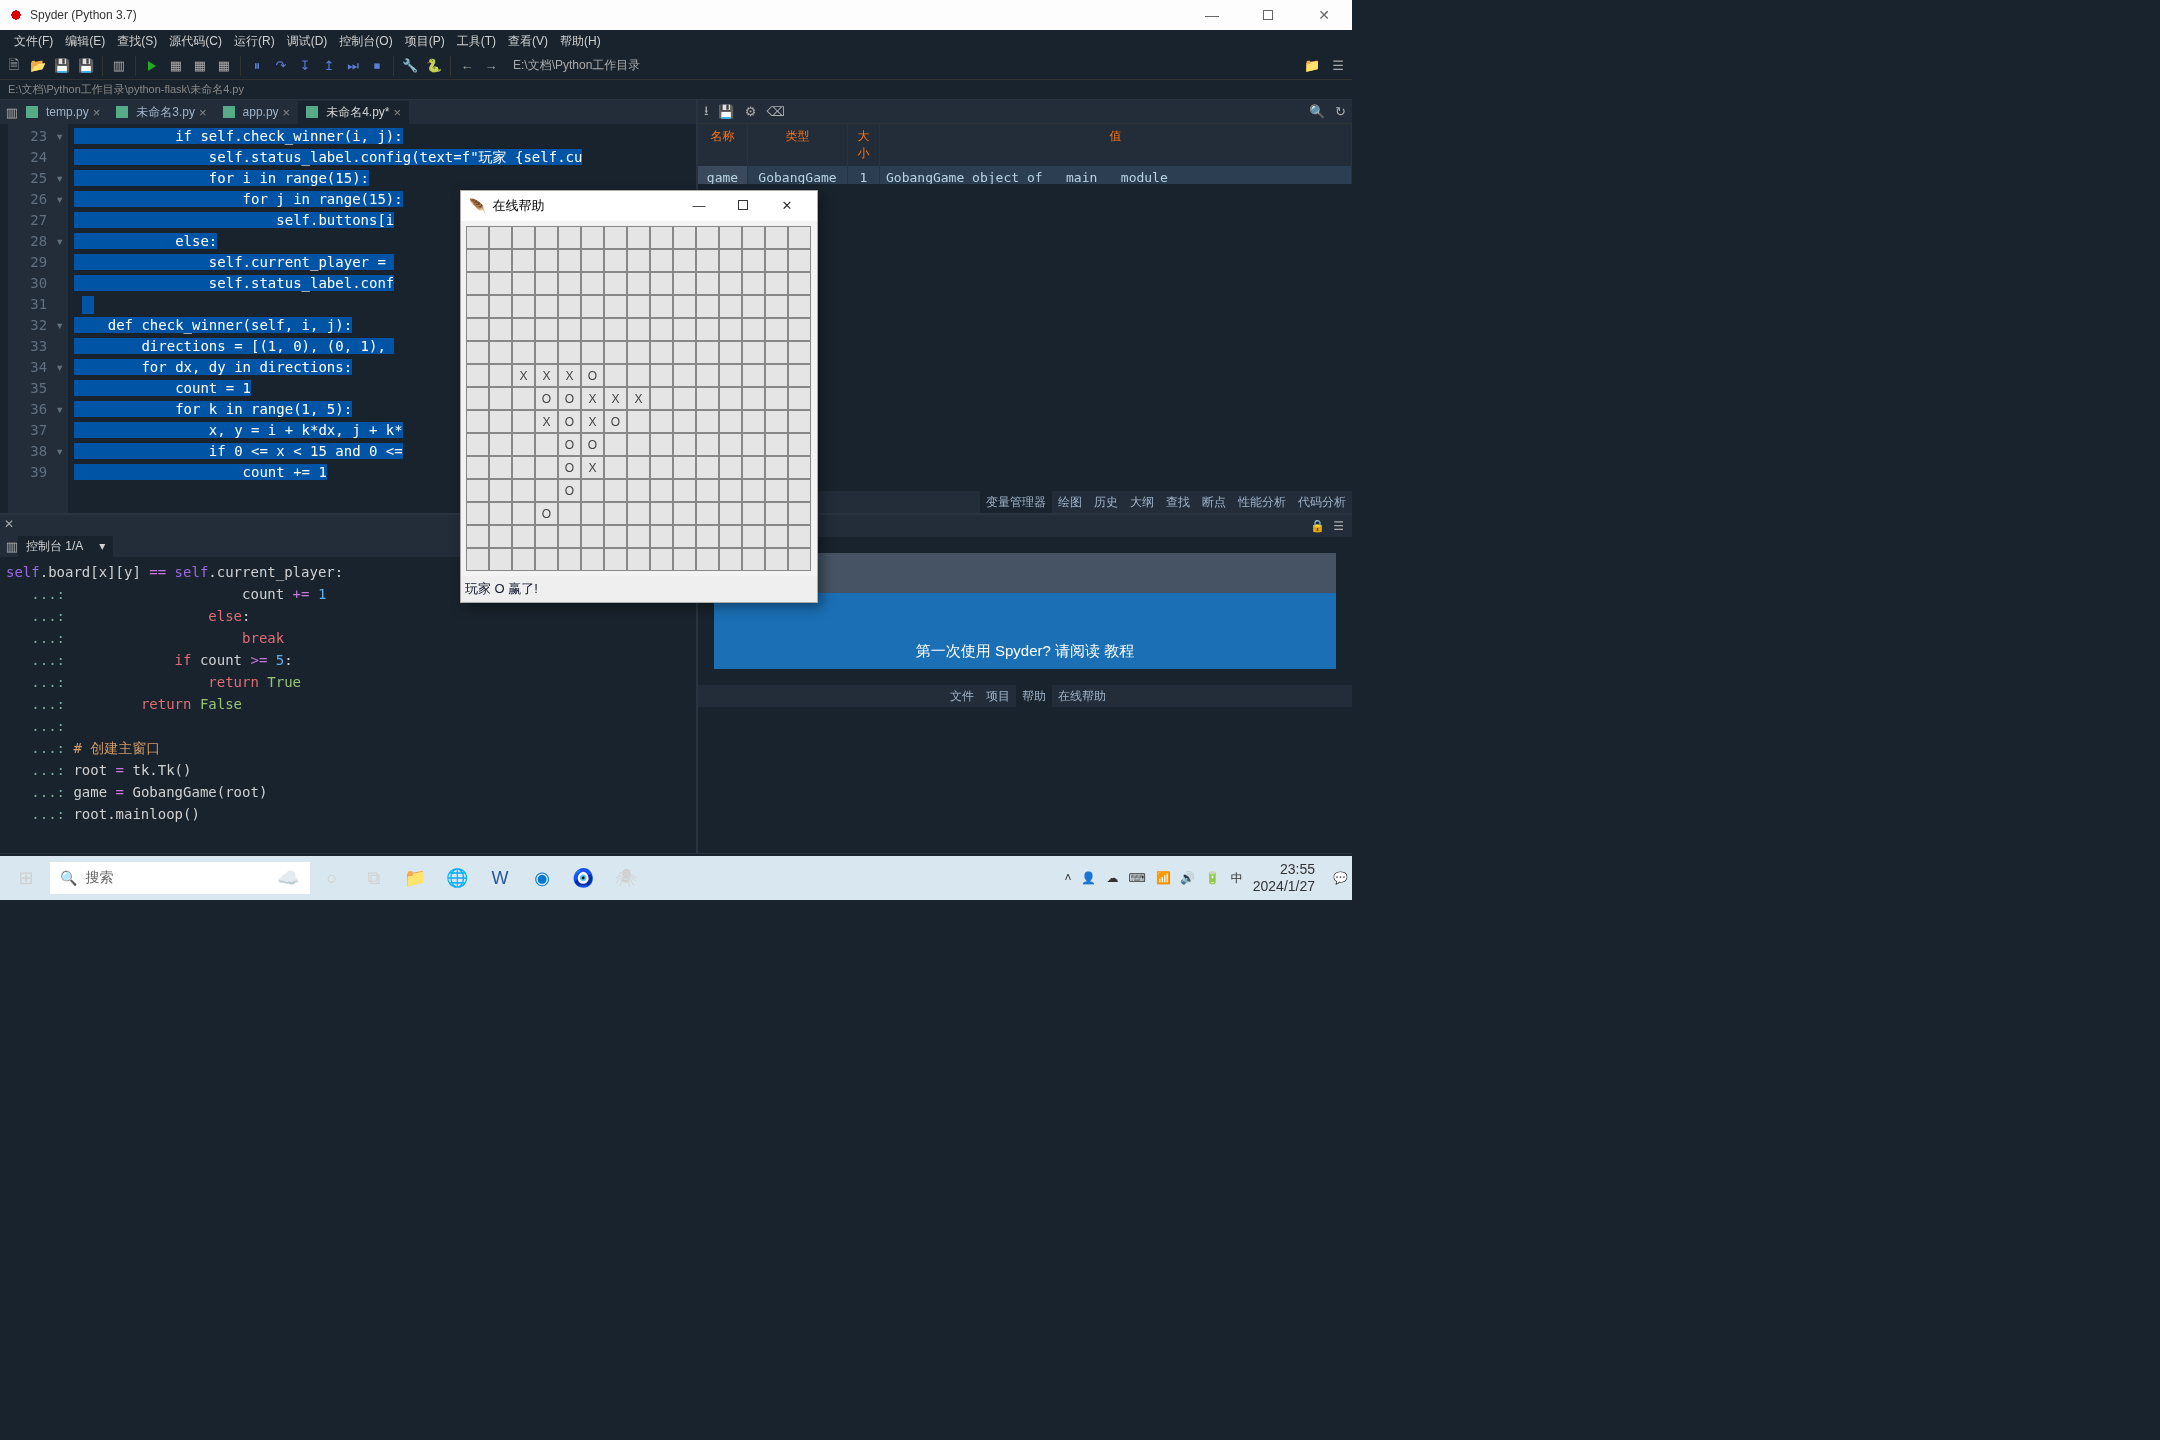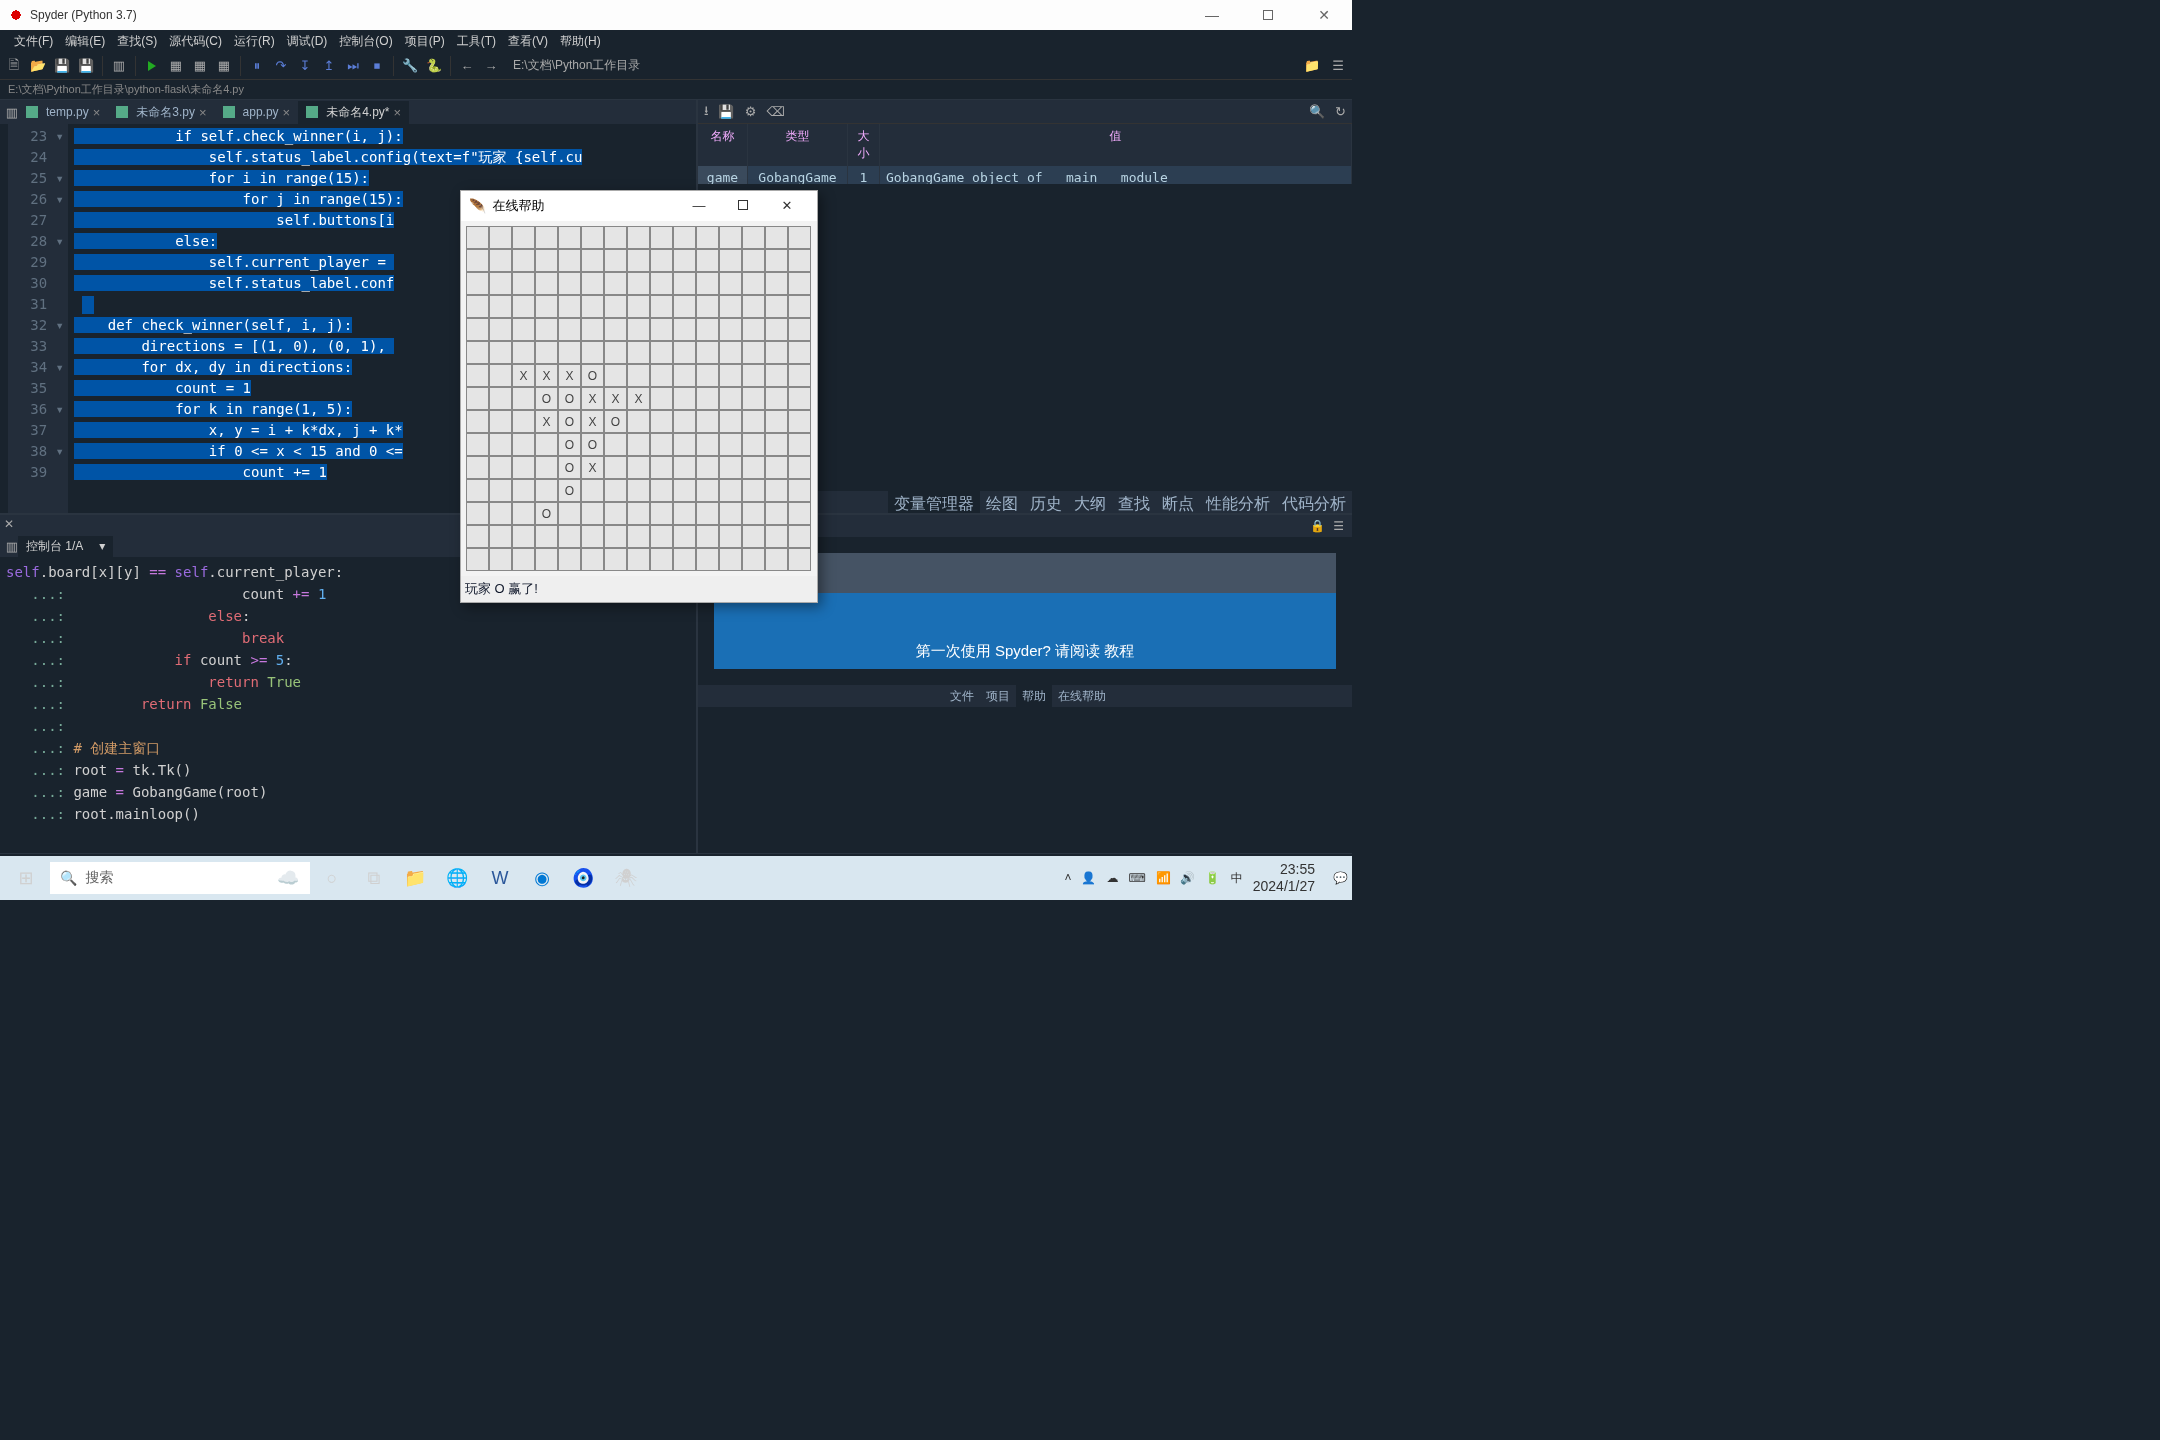--- a/index.html
+++ b/index.html
@@ -44,30 +44,30 @@
 .console-wrap { height: 340px; border-top: 2px solid #2a3440; display: flex; flex-direction: column; }
 .console-close { height: 20px; background: #232d3a; padding: 2px 4px; color: #aaa; font-size: 12px;}
 .console-tabs { height: 22px; background: #232d3a; display: flex; align-items: center; padding-left: 18px; font-size: 12px; }
 .con-tab { padding: 2px 8px; background: #19232d; display:flex; align-items:center; gap:16px;}
 .console-body { flex: 1; background: #19232d; font-family: Consolas, monospace; font-size: 14px; line-height: 22px; padding: 4px 6px; white-space: pre; }
 .c-self { color: #9b6bdf; } .c-kw { color: #e06c75; } .c-n { color: #61afef; }
 .c-prompt { color: #7a9; } .c-com { color: #d19a66; } .c-id { color: #98c379; }
 
 .var-toolbar { height: 24px; background: #232d3a; display: flex; align-items: center; padding: 0 6px; gap: 10px; color: #aaa; font-size: 13px; border-bottom: 1px solid #333;}
 .var-table { background: #19232d; height: 60px; }
-.var-head { display: flex; background: #232d3a; font-size: 12px; color: #f0abfc; }
+.var-head { display: flex; background: #232d3a; font-size: 12px; color: #f97316; }
 .var-head div, .var-row div { padding: 4px 6px; border-right: 1px solid #2a3440; }
 .vcol-name { width: 50px; text-align: center; } .vcol-type { width: 100px; text-align: center;} .vcol-size { width: 32px; text-align: center;} .vcol-val { flex: 1; text-align: center;}
 .var-row { display: flex; background: #263445; font-size: 13px; font-family: Consolas, monospace; color: #b8d4e3;}
 .var-row:nth-child(odd){ background: #2c3e52;}
 .var-row .vcol-name { background: #3a4a5c; }
 .var-row .vcol-val { text-align: left; }
 
 .var-spacer { flex:1; background: #19232d; }
-.pane-tabs { height: 22px; background: #232d3a; display: flex; justify-content: flex-end; font-size: 16px; }
+.pane-tabs { height: 22px; background: #232d3a; display: flex; justify-content: flex-end; font-size: 12px; }
 .pane-tab { padding: 3px 6px; color: #9fb3c8; }
 .pane-tab.active { background: #19232d; }
 
 .help-pane { height: 340px; border-top: 2px solid #2a3440; display: flex; flex-direction: column; }
 .help-top { height: 22px; background: #232d3a; display: flex; align-items: center; padding: 0 8px; gap: 8px; color: #aaa; font-size: 12px;}
 .help-top .spring { flex: 1; }
 .help-box { margin: 16px; background: #1a6fb5; color: #fff; }
 .help-head { background: #455364; padding: 8px 12px; font-size: 18px; }
 .help-body { padding: 10px 12px; font-size: 14px; line-height: 1.5; }
 .help-body em { font-style: italic; }

